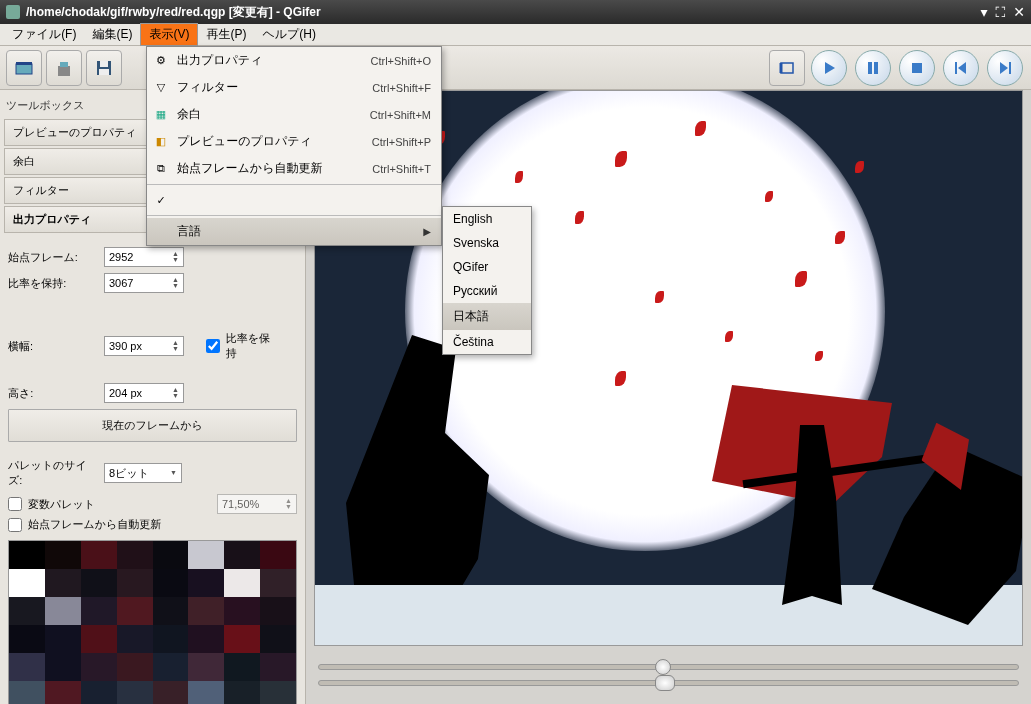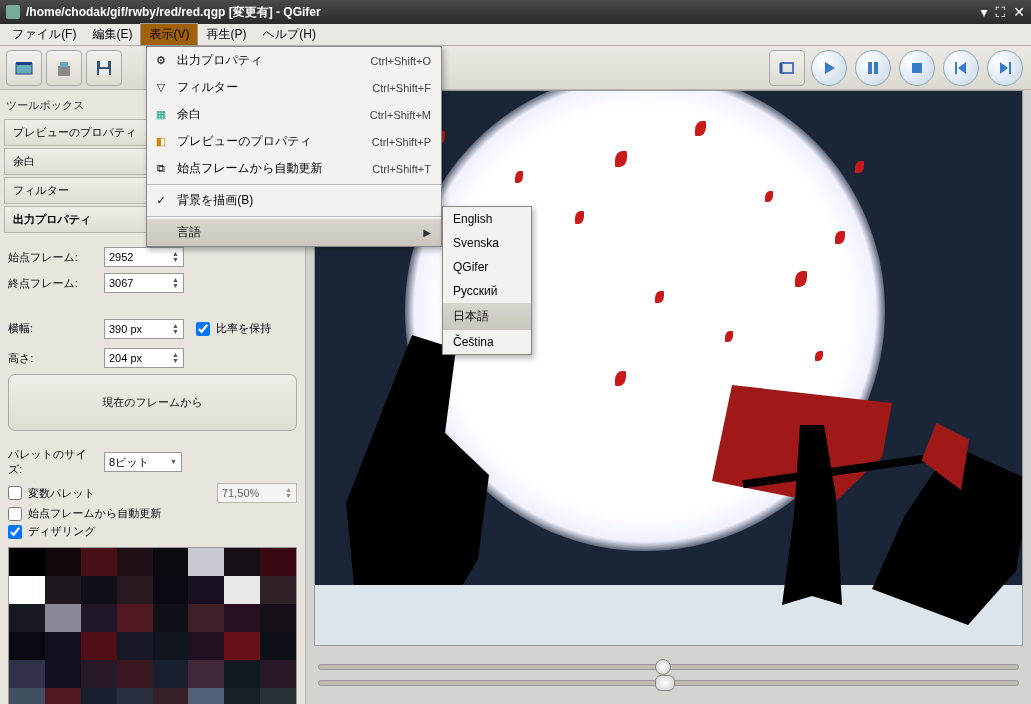--- a/index.html
+++ b/index.html
@@ -4,36 +4,36 @@
 <style>
 * { margin: 0; padding: 0; box-sizing: border-box; font-family: "Hiragino Sans", "Meiryo", sans-serif; }
 body { background: #d5d3cf; width: 1031px; height: 704px; overflow: hidden; font-size: 12px; }
 .titlebar { background: linear-gradient(#4a4a4a, #2a2a2a); color: #fff; height: 24px; display: flex; align-items: center; padding: 7px 6px; }
 .titlebar-icon { width: 14px; height: 14px; background: #7a9; border-radius: 2px; margin-right: 6px; }
 .titlebar-text { font-weight: bold; flex: 1; }
 .win-controls { display: flex; gap: 8px; }
 .win-btn { color: #fff; cursor: pointer; font-size: 14px; }
 .menubar { background: #eae8e3; height: 22px; display: flex; align-items: center; padding: 0 4px; border-bottom: 1px solid #b8b4ac; }
 .menu-item { padding: 2px 8px; cursor: pointer; }
-.menu-item.active { background: #a16207; border: 1px solid #999; }
+.menu-item.active { background: #f97316; border: 1px solid #999; }
 .toolbar { background: linear-gradient(#ece9e4, #dcd9d2); height: 44px; display: flex; align-items: center; padding: 0 6px; gap: 4px; border-bottom: 1px solid #b8b4ac; position: relative; }
 .tool-btn { width: 36px; height: 36px; border: 1px solid #aaa; border-radius: 4px; background: linear-gradient(#f2f0ec, #dedbd4); display: flex; align-items: center; justify-content: center; cursor: pointer; }
 .media-btn { width: 36px; height: 36px; border-radius: 50%; background: radial-gradient(circle at 30% 30%, #fff, #c5d6e8); border: 1px solid #8aa; display: flex; align-items: center; justify-content: center; cursor: pointer; margin: 0 2px; }
 .media-btn svg { fill: #3a7bc8; }
 .content { display: flex; height: calc(100% - 90px); }
 .sidebar { width: 306px; background: #e8e5df; border-right: 1px solid #b8b4ac; overflow-y: auto; padding: 4px; }
 .sidebar-title { font-size: 11px; padding: 4px 2px; color: #333; }
 .panel-tab { background: linear-gradient(#f0ede8, #e0ddd6); border: 1px solid #b8b4ac; padding: 5px 8px; margin: 2px 0; cursor: pointer; font-size: 11px; }
 .panel-tab.expanded { font-weight: bold; }
 .panel-body { padding: 6px 4px; }
 .form-row { display: flex; align-items: center; margin: 6px 0; gap: 6px; }
 .form-label { width: 90px; font-size: 11px; }
 .spinbox { width: 80px; height: 20px; border: 1px solid #999; background: #fff; padding: 0 4px; font-size: 11px; display: flex; align-items: center; justify-content: space-between; }
 .spinbox .spin-arrows { display: flex; flex-direction: column; line-height: 6px; font-size: 7px; color: #555; }
-.wide-btn { width: 100%; padding: 20px; background: linear-gradient(#f0ede8, #e0ddd6); border: 1px solid #aaa; border-radius: 7px; font-size: 11px; cursor: pointer; text-align: center; }
+.wide-btn { width: 100%; padding: 8px; background: linear-gradient(#f0ede8, #e0ddd6); border: 1px solid #aaa; border-radius: 1px; font-size: 11px; cursor: pointer; text-align: center; }
 .chk { display: flex; align-items: center; gap: 6px; font-size: 11px; margin: 3px 0; }
 .chk input { width: 14px; height: 14px; }
 .palette { border: 1px solid #999; background: #000; height: 170px; margin-top: 8px; display: grid; grid-template-columns: repeat(8, 1fr); grid-template-rows: repeat(6, 1fr); }
 .pal-cell { border: none; }
 .viewer { flex: 1; background: #d5d3cf; display: flex; flex-direction: column; padding: 0 8px 8px 8px; }
 .preview { flex: 1; background: #1a2638; border: 1px solid #999; position: relative; overflow: hidden; }
 .moon { position: absolute; width: 480px; height: 480px; background: radial-gradient(circle,#fff 60%,#f0f0ff 68%, #1a2638 72%); border-radius: 50%; left: 90px; top: -20px; }
 .ground { position: absolute; bottom: 0; left: 0; right: 0; height: 60px; background: #dce5ec; }
 .ruby { position: absolute; bottom: 40px; right: 120px; width: 180px; height: 240px; }
 .cloak { position: absolute; width: 200px; height: 120px; background: #a01818; top: 20px; left: -30px; clip-path: polygon(20% 0, 100% 15%, 95% 60%, 70% 100%, 10% 80%); }
@@ -145,34 +145,34 @@
     <div class="panel-tab expanded">出力プロパティ</div>
     <div class="panel-body">
       <div class="form-row">
         <span class="form-label">始点フレーム:</span>
         <div class="spinbox">
             <span>2952</span>
             <span class="spin-arrows">▲<br>▼</span>
           </div>
       </div>
       <div class="form-row">
-        <span class="form-label">終点フレーム:</span>
+        <span class="form-label">比率を保持:</span>
         <div class="spinbox">
             <span>3067</span>
             <span class="spin-arrows">▲<br>▼</span>
           </div>
       </div>
       <div style="height:10px"></div>
       <div class="form-row">
         <span class="form-label">横幅:</span>
         <div class="spinbox">
             <span>390 px</span>
             <span class="spin-arrows">▲<br>▼</span>
           </div>
-        <label class="chk" style="margin:6px">
+        <label class="chk" style="margin:16px">
             <input type="checkbox" checked="" style="">
             <span>比率を保持</span>
           </label>
       </div>
       <div class="form-row">
         <span class="form-label">高さ:</span>
         <div class="spinbox">
             <span>204 px</span>
             <span class="spin-arrows">▲<br>▼</span>
           </div>
@@ -190,24 +190,20 @@
           <input type="checkbox" style="">
           <span>変数パレット</span>
         <div class="spinbox" style="margin-left:auto;width:80px;opacity:.6">
             <span>71,50%</span>
             <span class="spin-arrows">▲<br>▼</span>
           </div>
       </label>
       <label class="chk">
           <input type="checkbox" style="">
           <span>始点フレームから自動更新</span>
-        </label>
-      <label class="chk">
-          <input type="checkbox" checked="" style="">
-          <span>ディザリング</span>
         </label>
       <div class="palette">
         <div class="pal-cell" style="background:#000"></div>
           <div class="pal-cell" style="background:#100808"></div>
           <div class="pal-cell" style="background:#4a1018"></div>
           <div class="pal-cell" style="background:#201018"></div>
           <div class="pal-cell" style="background:#0a0a10"></div>
           <div class="pal-cell" style="background:#c8c8d0"></div>
           <div class="pal-cell" style="background:#181018"></div>
           <div class="pal-cell" style="background:#3a0812"></div>
@@ -314,21 +310,20 @@
     <span class="dd-shortcut">Ctrl+Shift+P</span>
   </div>
   <div class="dd-item">
     <span class="dd-icon">⧉</span>
     <span class="dd-label">始点フレームから自動更新</span>
     <span class="dd-shortcut">Ctrl+Shift+T</span>
   </div>
   <div class="dd-sep"></div>
   <div class="dd-item">
     <span class="dd-icon">✓</span>
-    <span class="dd-label">背景を描画(B)</span>
   </div>
   <div class="dd-sep"></div>
   <div class="dd-item highlight">
     <span class="dd-icon"></span>
     <span class="dd-label">言語</span>
     <span class="dd-arrow">▶</span>
   </div>
 </div>
 
 <div class="dropdown submenu" style="left:442px; top:206px; width:90px;">

